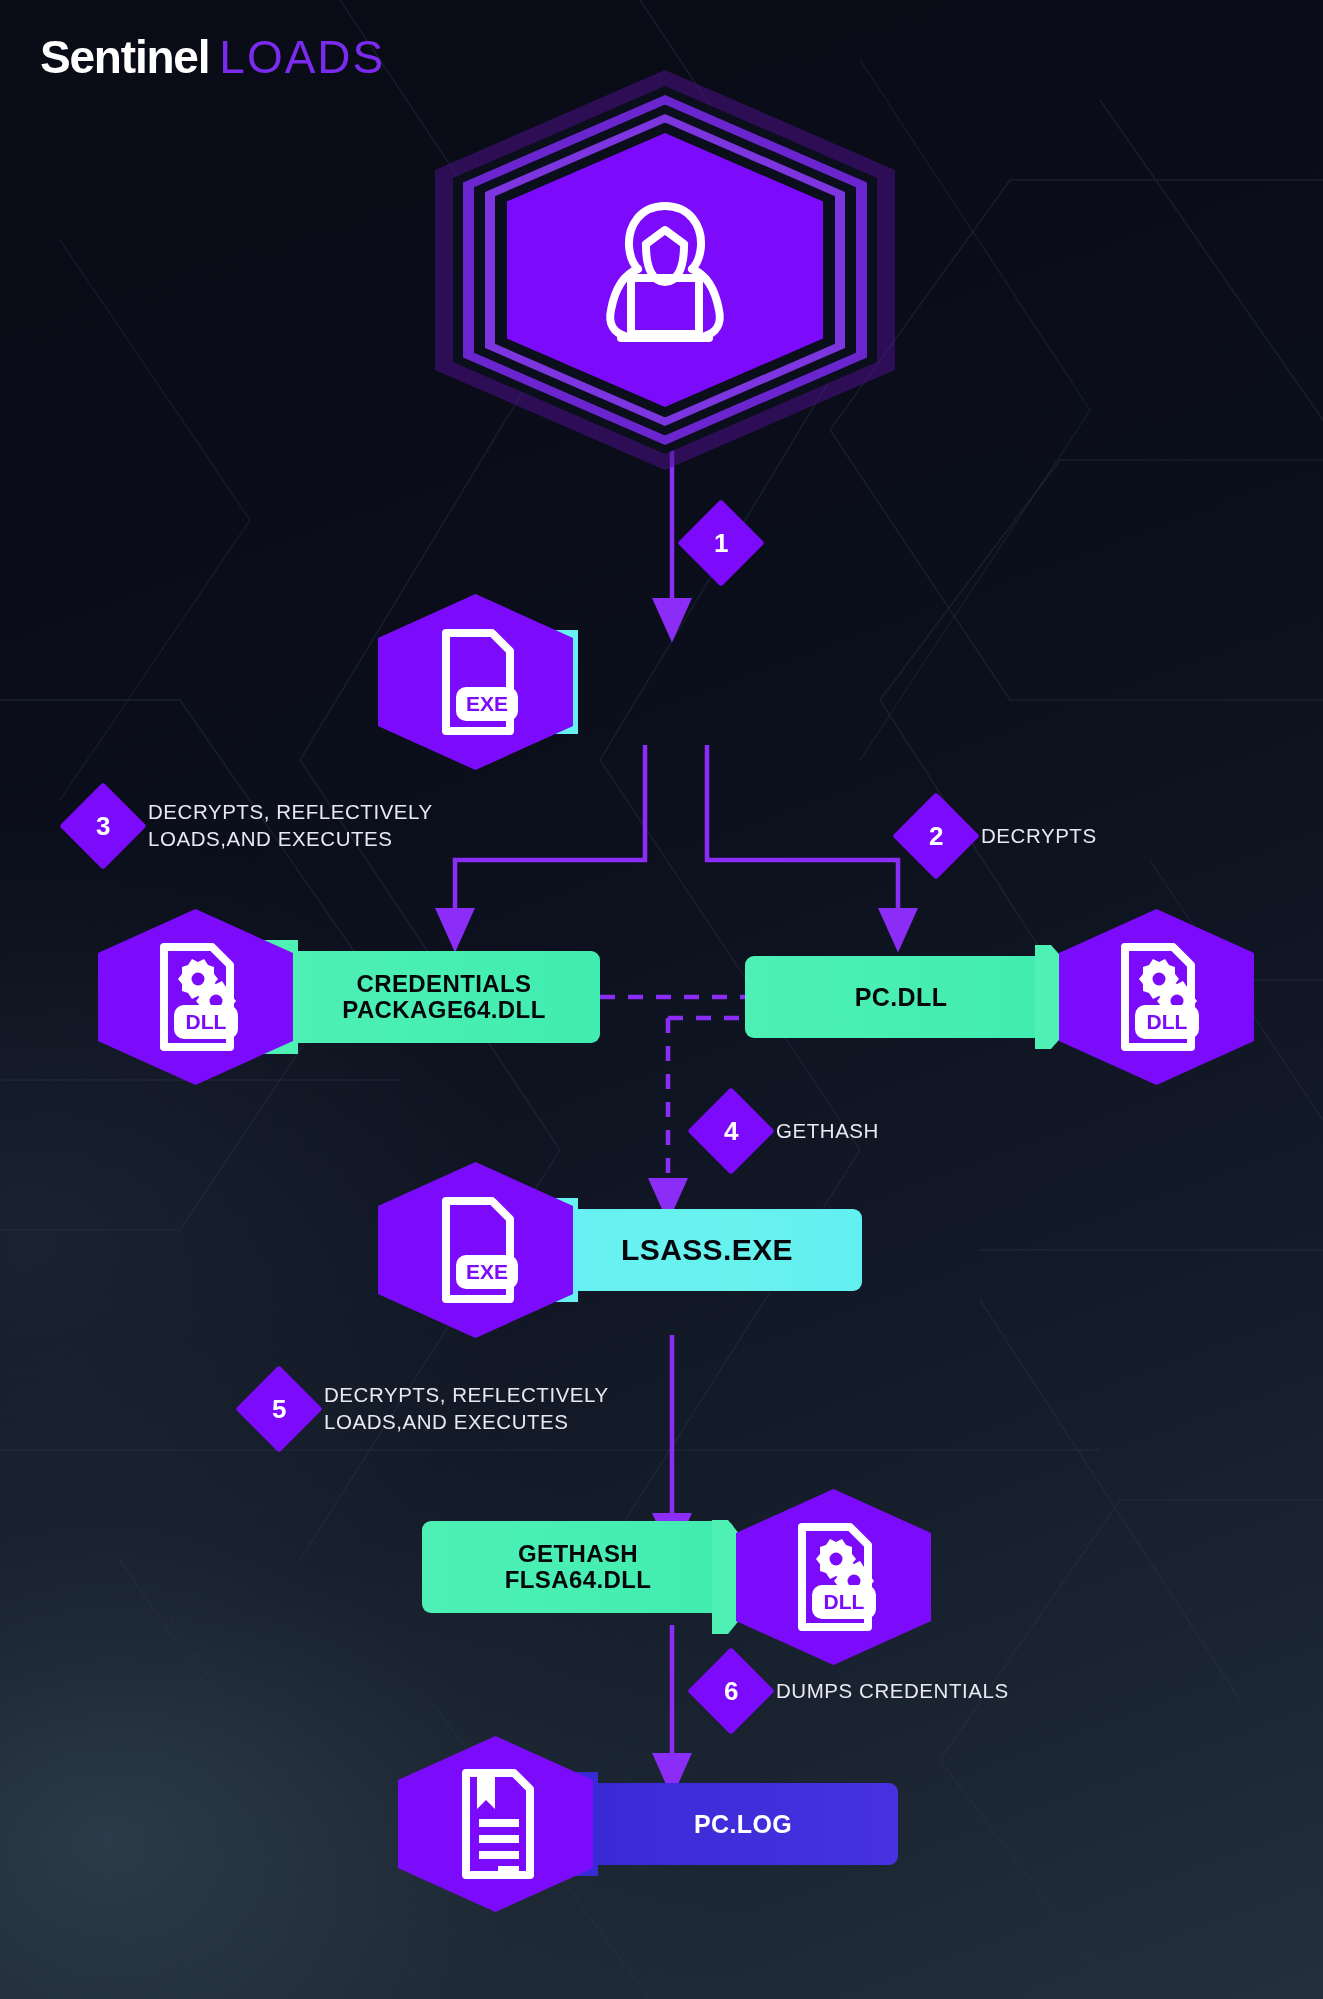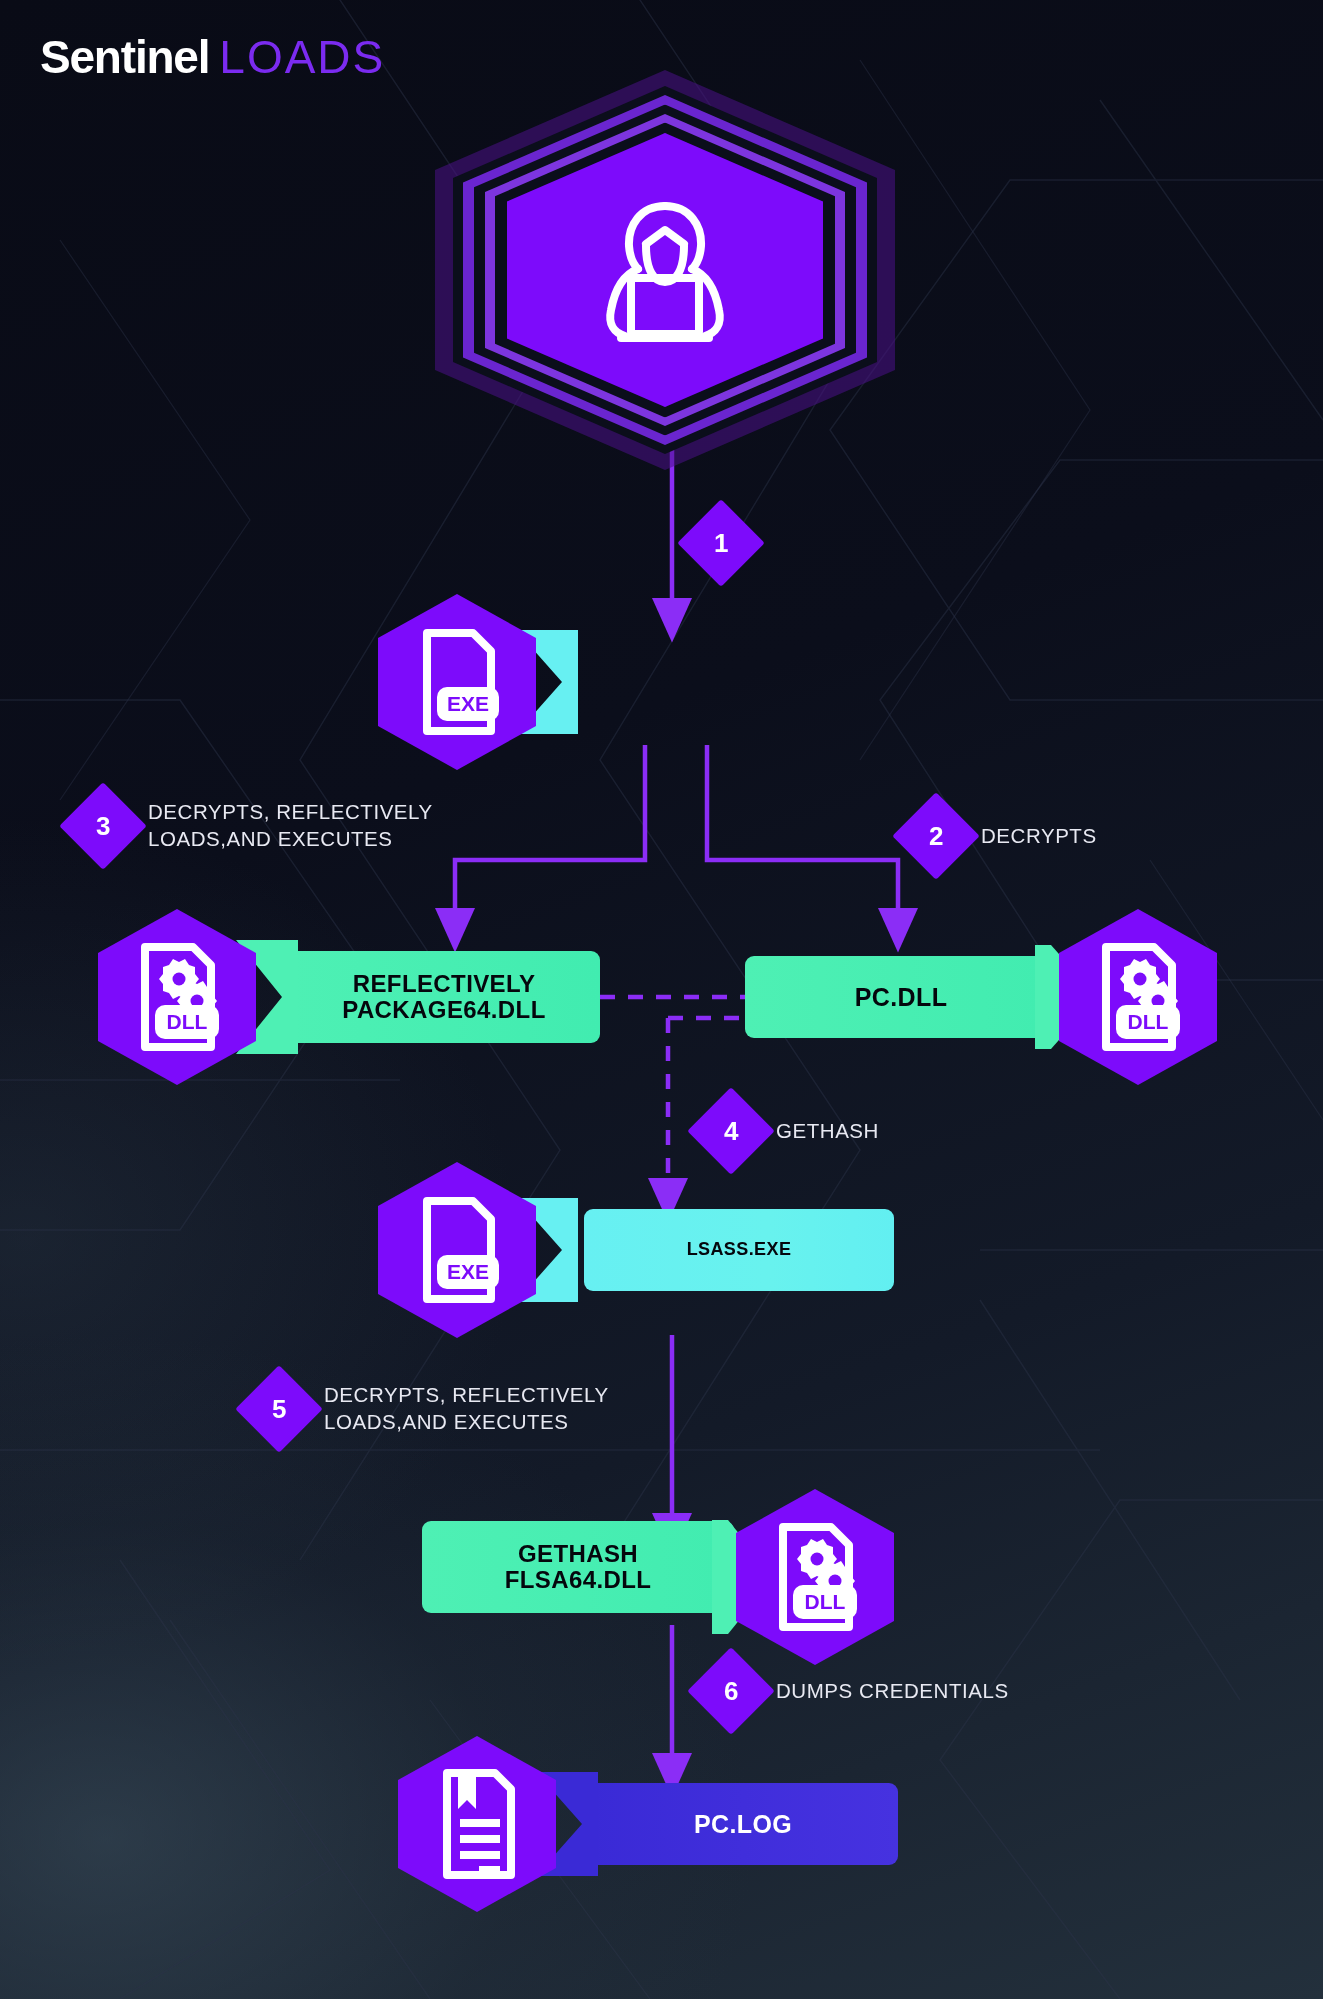--- a/index.html
+++ b/index.html
@@ -25,21 +25,21 @@
 
   
   .node{position:absolute;display:flex;align-items:center;}
   .bar{position:relative;height:82px;display:flex;align-items:center;justify-content:center;
        border-radius:9px;font-weight:bold;letter-spacing:.4px;text-align:center;line-height:1.07;}
   .bar.cyan{background:linear-gradient(90deg,#67f0f2 0%,#68f2ee 60%,#62eff1 100%);color:#05070d;}
   .bar.green{background:linear-gradient(90deg,#4ef0b4 0%,#41ecb0 100%);color:#05070d;}
   .bar.indigo{background:linear-gradient(90deg,#3a2ad6 0%,#4632e0 100%);color:#ffffff;}
   .bar.green.two,.bar.cyan.two{height:92px;}
 
-  .hexicon{position:absolute;width:158px;height:176px;top:50%;transform:translateY(-50%);
+  .hexicon{position:absolute;width:195px;height:176px;top:50%;transform:translateY(-50%);
     display:flex;align-items:center;justify-content:center;
     clip-path:polygon(50% 0%,100% 25%,100% 75%,50% 100%,0% 75%,0% 25%);
     background:#7d0bfb;filter:drop-shadow(0 0 26px rgba(125,11,251,.55));z-index:3;}
 
   
   .wedge{position:absolute;top:50%;transform:translateY(-50%);width:62px;height:104px;z-index:2;}
 
   
   .step{position:absolute;display:flex;align-items:center;gap:14px;}
   .dia{width:62px;height:62px;background:#7d0bfb;transform:rotate(45deg);
@@ -182,21 +182,21 @@
           <path d="M58 46 l4 -6 6 3 l6 -3 4 6 6 2 0 7 4 5 -4 5 0 7 -6 2 -4 6 -6 -3 -6 3 -4 -6 -6 -2 0 -7 -4 -5 4 -5 0 -7z"></path>
           <circle cx="68" cy="60" r="6.5" fill="#7d0bfb"></circle>
         </g>
         <rect x="26" y="64" width="64" height="34" rx="10" fill="#fff"></rect>
         <text x="58" y="88" font-family="Liberation Sans, sans-serif" font-size="21" font-weight="bold" fill="#7d0bfb" text-anchor="middle">DLL</text>
       </svg>
     </div>
     <svg class="wedge" style="left:138px;height:114px;" width="62" height="114" viewBox="0 0 62 114">
       <path d="M0 0 L62 0 L62 114 L0 114 L46 57 Z" fill="#4ef0b4"></path>
     </svg>
-    <div class="bar green two" style="position:absolute;left:190px;top:21px;width:312px;font-size:24px;white-space:pre-line;">REFLECTIVELY
+    <div class="bar green two" style="position:absolute;left:190px;top:21px;width:312px;font-size:24px;white-space:pre-line;">CREDENTIALS
 PACKAGE64.DLL</div>
   </div>
 
   <div class="node" style="left:745px;top:930px;width:490px;height:134px;">
     <div class="bar green" style="position:absolute;left:0;top:26px;width:312px;font-size:25px;">PC.DLL</div>
     <svg class="wedge" style="left:290px;" width="62" height="104" viewBox="0 0 62 104">
       <path d="M0 0 L16 0 L62 52 L16 104 L0 104 Z" fill="#4ef0b4"></path>
     </svg>
     <div class="hexicon" style="left:314px;">
       <svg width="96" height="112" viewBox="0 0 96 112">
@@ -224,21 +224,21 @@
     <div class="hexicon" style="left:0;">
       <svg width="92" height="110" viewBox="0 0 92 110">
         <path d="M16 6 H62 L80 24 V104 H16 Z" fill="none" stroke="#fff" stroke-width="8" stroke-linejoin="round"></path>
         <rect x="26" y="60" width="62" height="34" rx="10" fill="#fff"></rect>
         <text x="57" y="84" font-family="Liberation Sans, sans-serif" font-size="21" font-weight="bold" fill="#7d0bfb" text-anchor="middle">EXE</text>
       </svg>
     </div>
     <svg class="wedge" style="left:138px;" width="62" height="104" viewBox="0 0 62 104">
       <path d="M0 0 L62 0 L62 104 L0 104 L46 52 Z" fill="#67f0f2"></path>
     </svg>
-    <div class="bar cyan" style="position:absolute;left:206px;top:21px;width:310px;font-size:18px;">LSASS.EXE</div>
+    <div class="bar cyan" style="position:absolute;left:174px;top:21px;width:310px;font-size:30px;">LSASS.EXE</div>
   </div>
 
   <div class="step" style="left:248px;top:1378px;">
     <div class="dia">
         <span>5</span>
       </div>
     <div class="steptxt">DECRYPTS, REFLECTIVELY
 LOADS,AND EXECUTES</div>
   </div>
 

